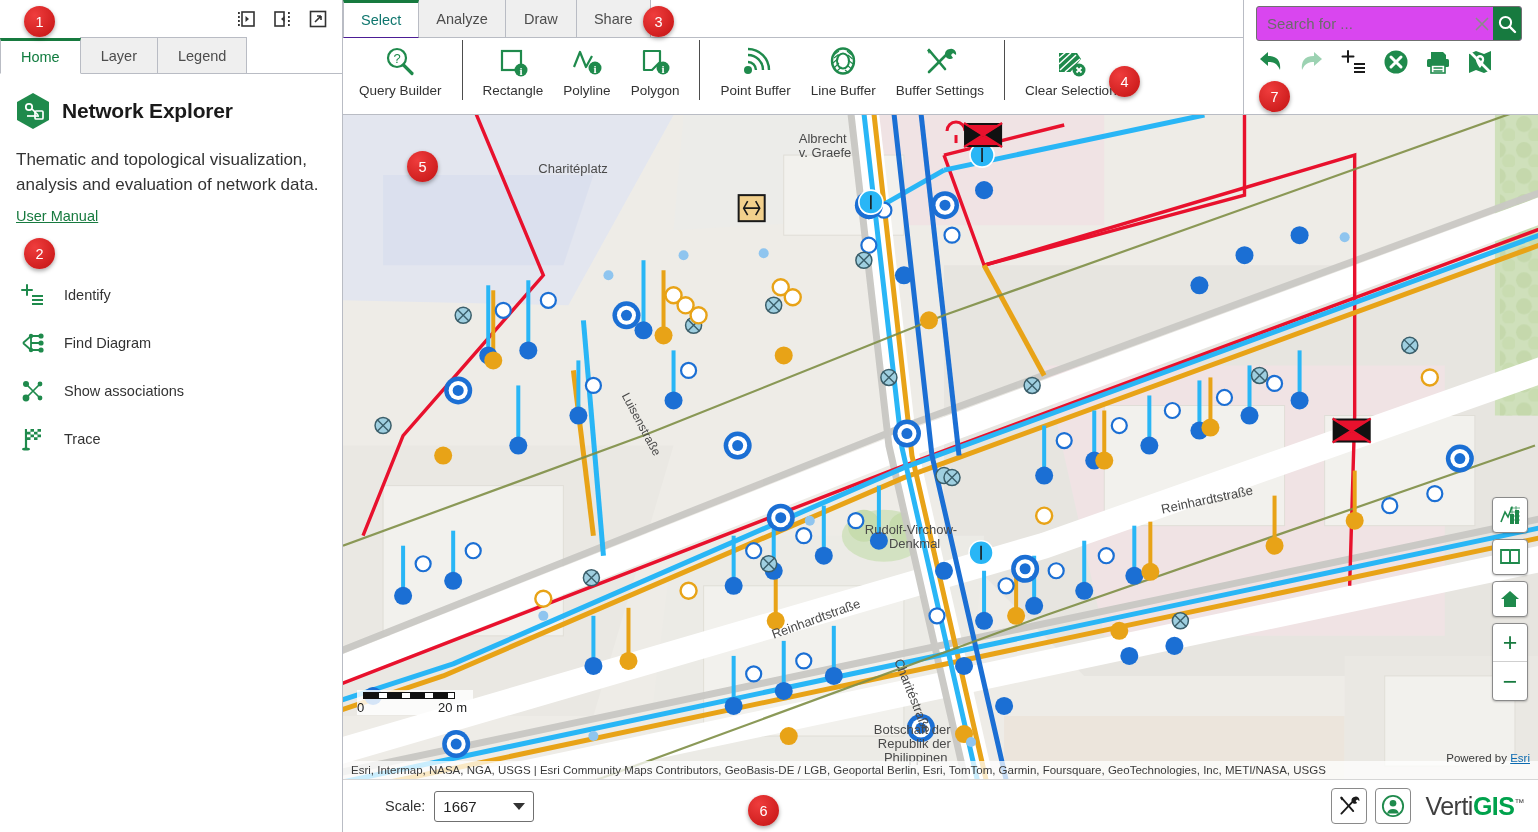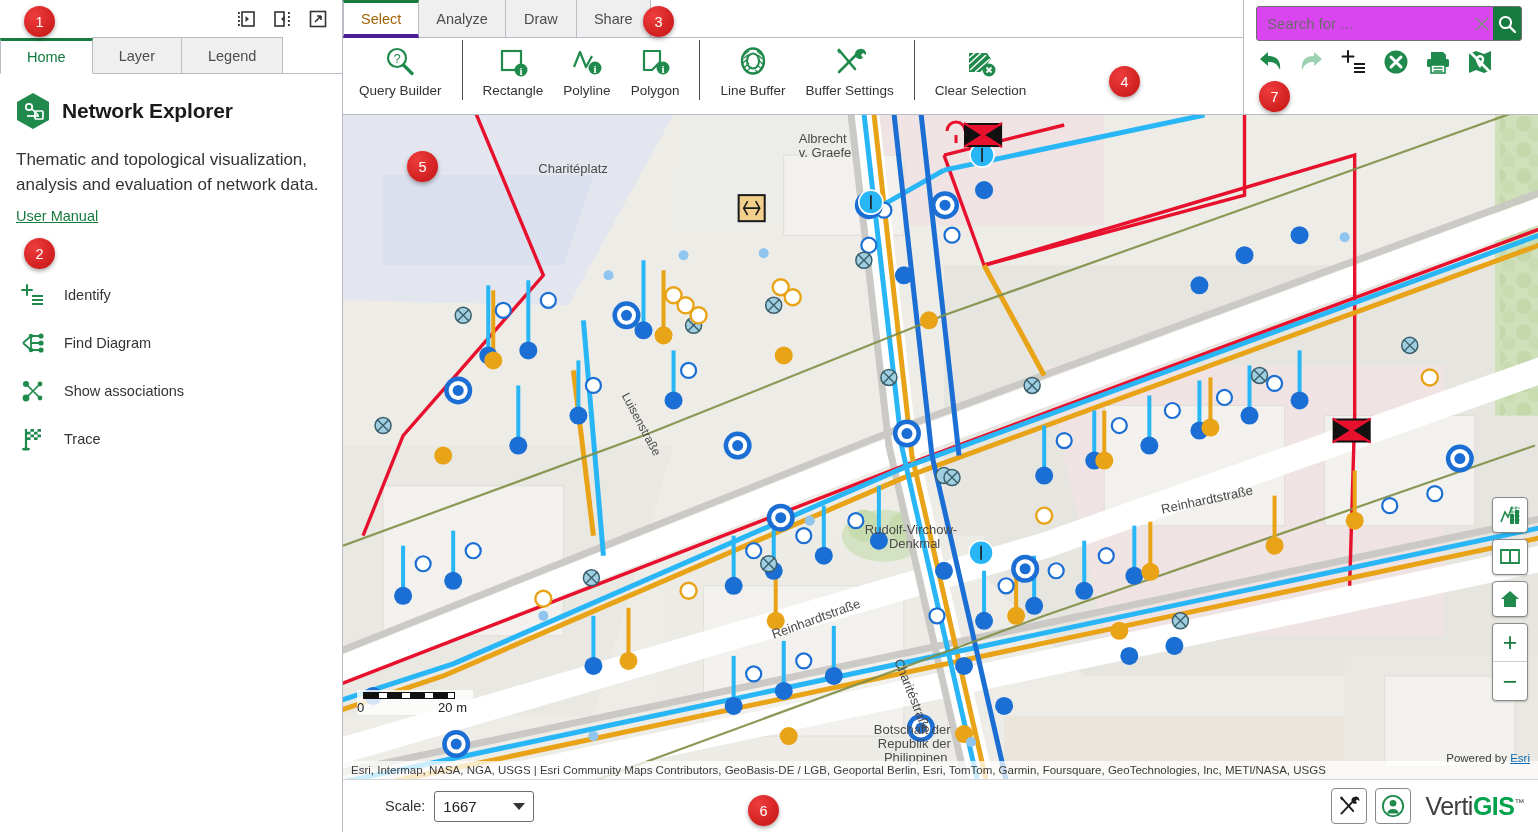--- a/index.html
+++ b/index.html
@@ -40,21 +40,21 @@
     padding-left: 0px;
   }
   .tab {
     height: 36px; min-width: 73px;
     display: flex; align-items: center; justify-content: center;
     font-size: 14.5px; color: #4d4d4d;
     background: #efefef;
     border: 1px solid #b9bcc4;
     border-bottom: none;
     margin-right: -1px;
-    padding: 0 26px;
+    padding: 0 20px;
     cursor: pointer;
     position: relative;
   }
   .tab.active {
     background: #ffffff;
     color: #0f7b3e;
     border-top: 3px solid #177a3f;
     border-bottom: 1px solid #ffffff;
     margin-bottom: -1px;
     z-index: 2;
@@ -90,23 +90,23 @@
     display: flex; align-items: flex-end; height: 38px;
     border-bottom: 1px solid #b9bcc4;
   }
   .rtab {
     height: 38px; display: flex; align-items: center; justify-content: center;
     font-size: 14.5px; color: #4d4d4d; background: #efefef;
     border: 1px solid #b9bcc4; border-bottom: none;
     margin-right: -1px; padding: 0 17px; cursor: pointer; min-width: 72px;
   }
   .rtab.active {
-    background: #ffffff; color: #a16207;
+    background: #ffffff; color: #0f766e;
     border-top: 3px solid #177a3f;
-    border-bottom: 4px solid #4c1d95; margin-bottom: -1px; z-index: 2; margin-top: 28px;
+    border-bottom: 1px solid #4c1d95; margin-bottom: -1px; z-index: 2; margin-top: 28px;
   }
   .ribbon-bar {
     flex: 1; display: flex; align-items: center; padding-left: 6px; position: relative;
   }
   .rgroup { display: flex; align-items: flex-start; height: 74px; }
   .rbtn {
     display: flex; flex-direction: column; align-items: center; justify-content: flex-start;
     min-width: 66px; padding: 6px 10px 0 10px; cursor: pointer; height: 72px;
   }
   .rbtn svg { width: 34px; height: 34px; display: block; }
@@ -410,20 +410,29 @@
               <path d="M6 6 H22 V17 L14 25 H6 Z" fill="none" stroke="#1f8a4c" stroke-width="2.2" stroke-linejoin="round"></path>
               <circle cx="25" cy="23" r="6.5" fill="#1f8a4c"></circle>
               <text x="25" y="27.5" font-size="11" font-weight="bold" fill="#fff" text-anchor="middle" font-family="Liberation Serif, serif">i</text>
             </svg>
             <span>Polygon</span>
           </div>
         </div>
         <div class="rdiv"></div>
 
         <div class="rgroup">
+          <div class="rbtn">
+            <svg viewBox="0 0 34 34">
+              <circle cx="9" cy="25" r="4" fill="#1f8a4c"></circle>
+              <path d="M9 17 A8 8 0 0 1 17 25" fill="none" stroke="#1f8a4c" stroke-width="2.4"></path>
+              <path d="M9 10 A15 15 0 0 1 24 25" fill="none" stroke="#1f8a4c" stroke-width="2.4"></path>
+              <path d="M9 4 A21 21 0 0 1 30 25" fill="none" stroke="#1f8a4c" stroke-width="2.4"></path>
+            </svg>
+            <span>Point Buffer</span>
+          </div>
           <div class="rbtn">
             <svg viewBox="0 0 34 34">
               <ellipse cx="17" cy="16" rx="11" ry="12.5" fill="none" stroke="#1f8a4c" stroke-width="2.4"></ellipse>
               <ellipse cx="17" cy="16" rx="6" ry="7.5" fill="none" stroke="#1f8a4c" stroke-width="2"></ellipse>
               <g stroke="#1f8a4c" stroke-width="1.1">
                 <path d="M9 9 L13 6 M8 13 L12.5 9.5 M7 18 L12 13.5 M8 23 L13 18 M11 26 L15.5 22"></path>
                 <path d="M21 6 L25 9.5 M22 10 L26.5 14 M22 15 L27 19 M21 20 L25.5 24 M19 25 L23 28"></path>
               </g>
             </svg>
             <span>Line Buffer</span>

